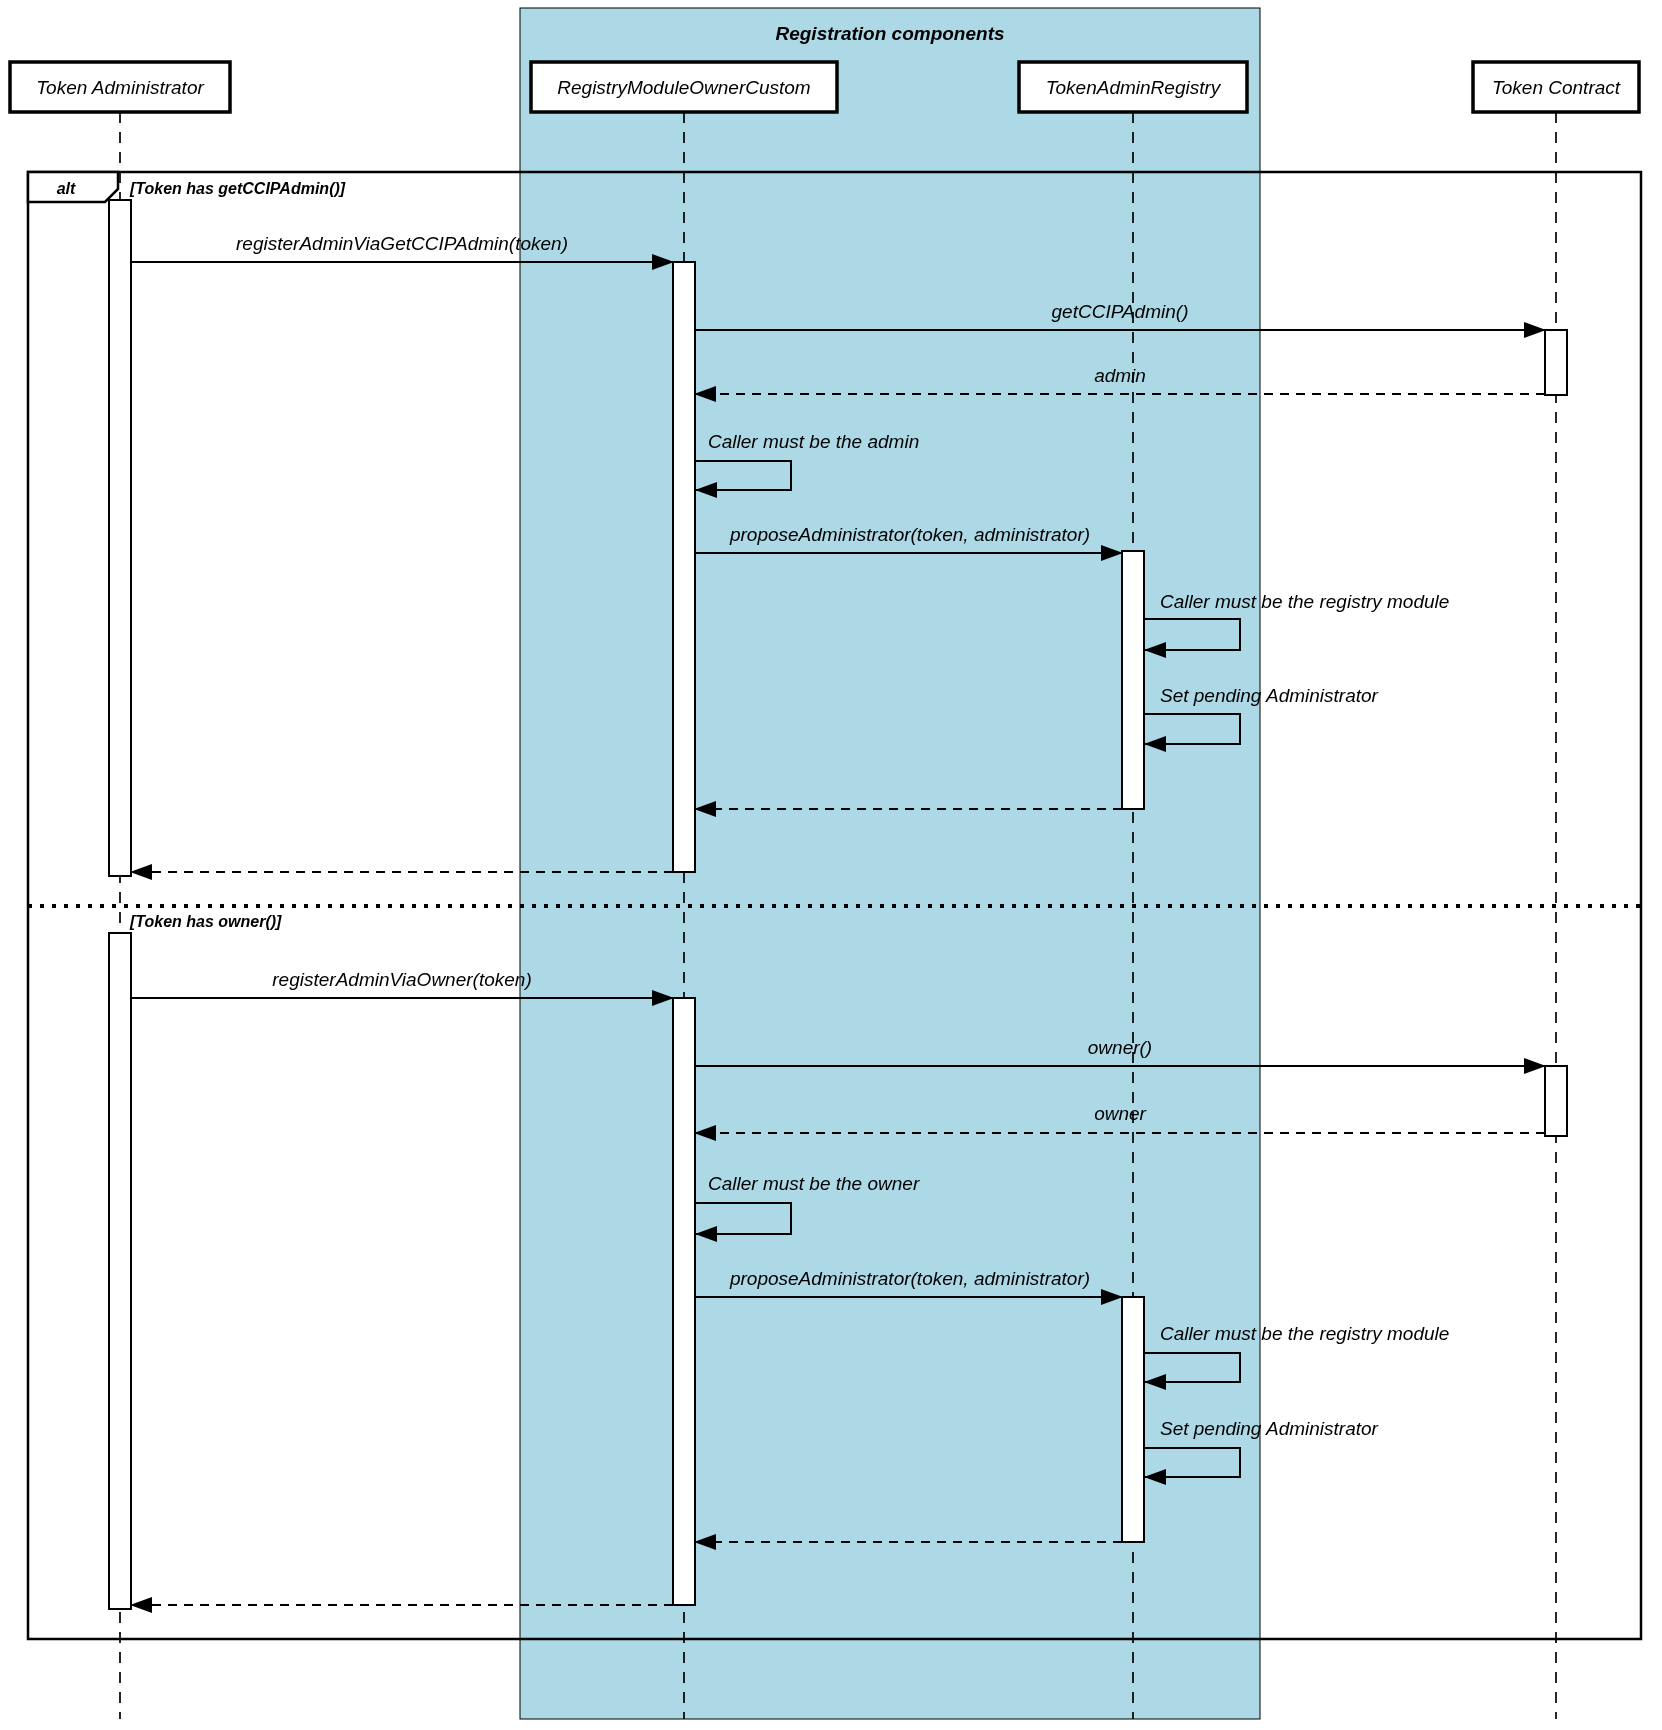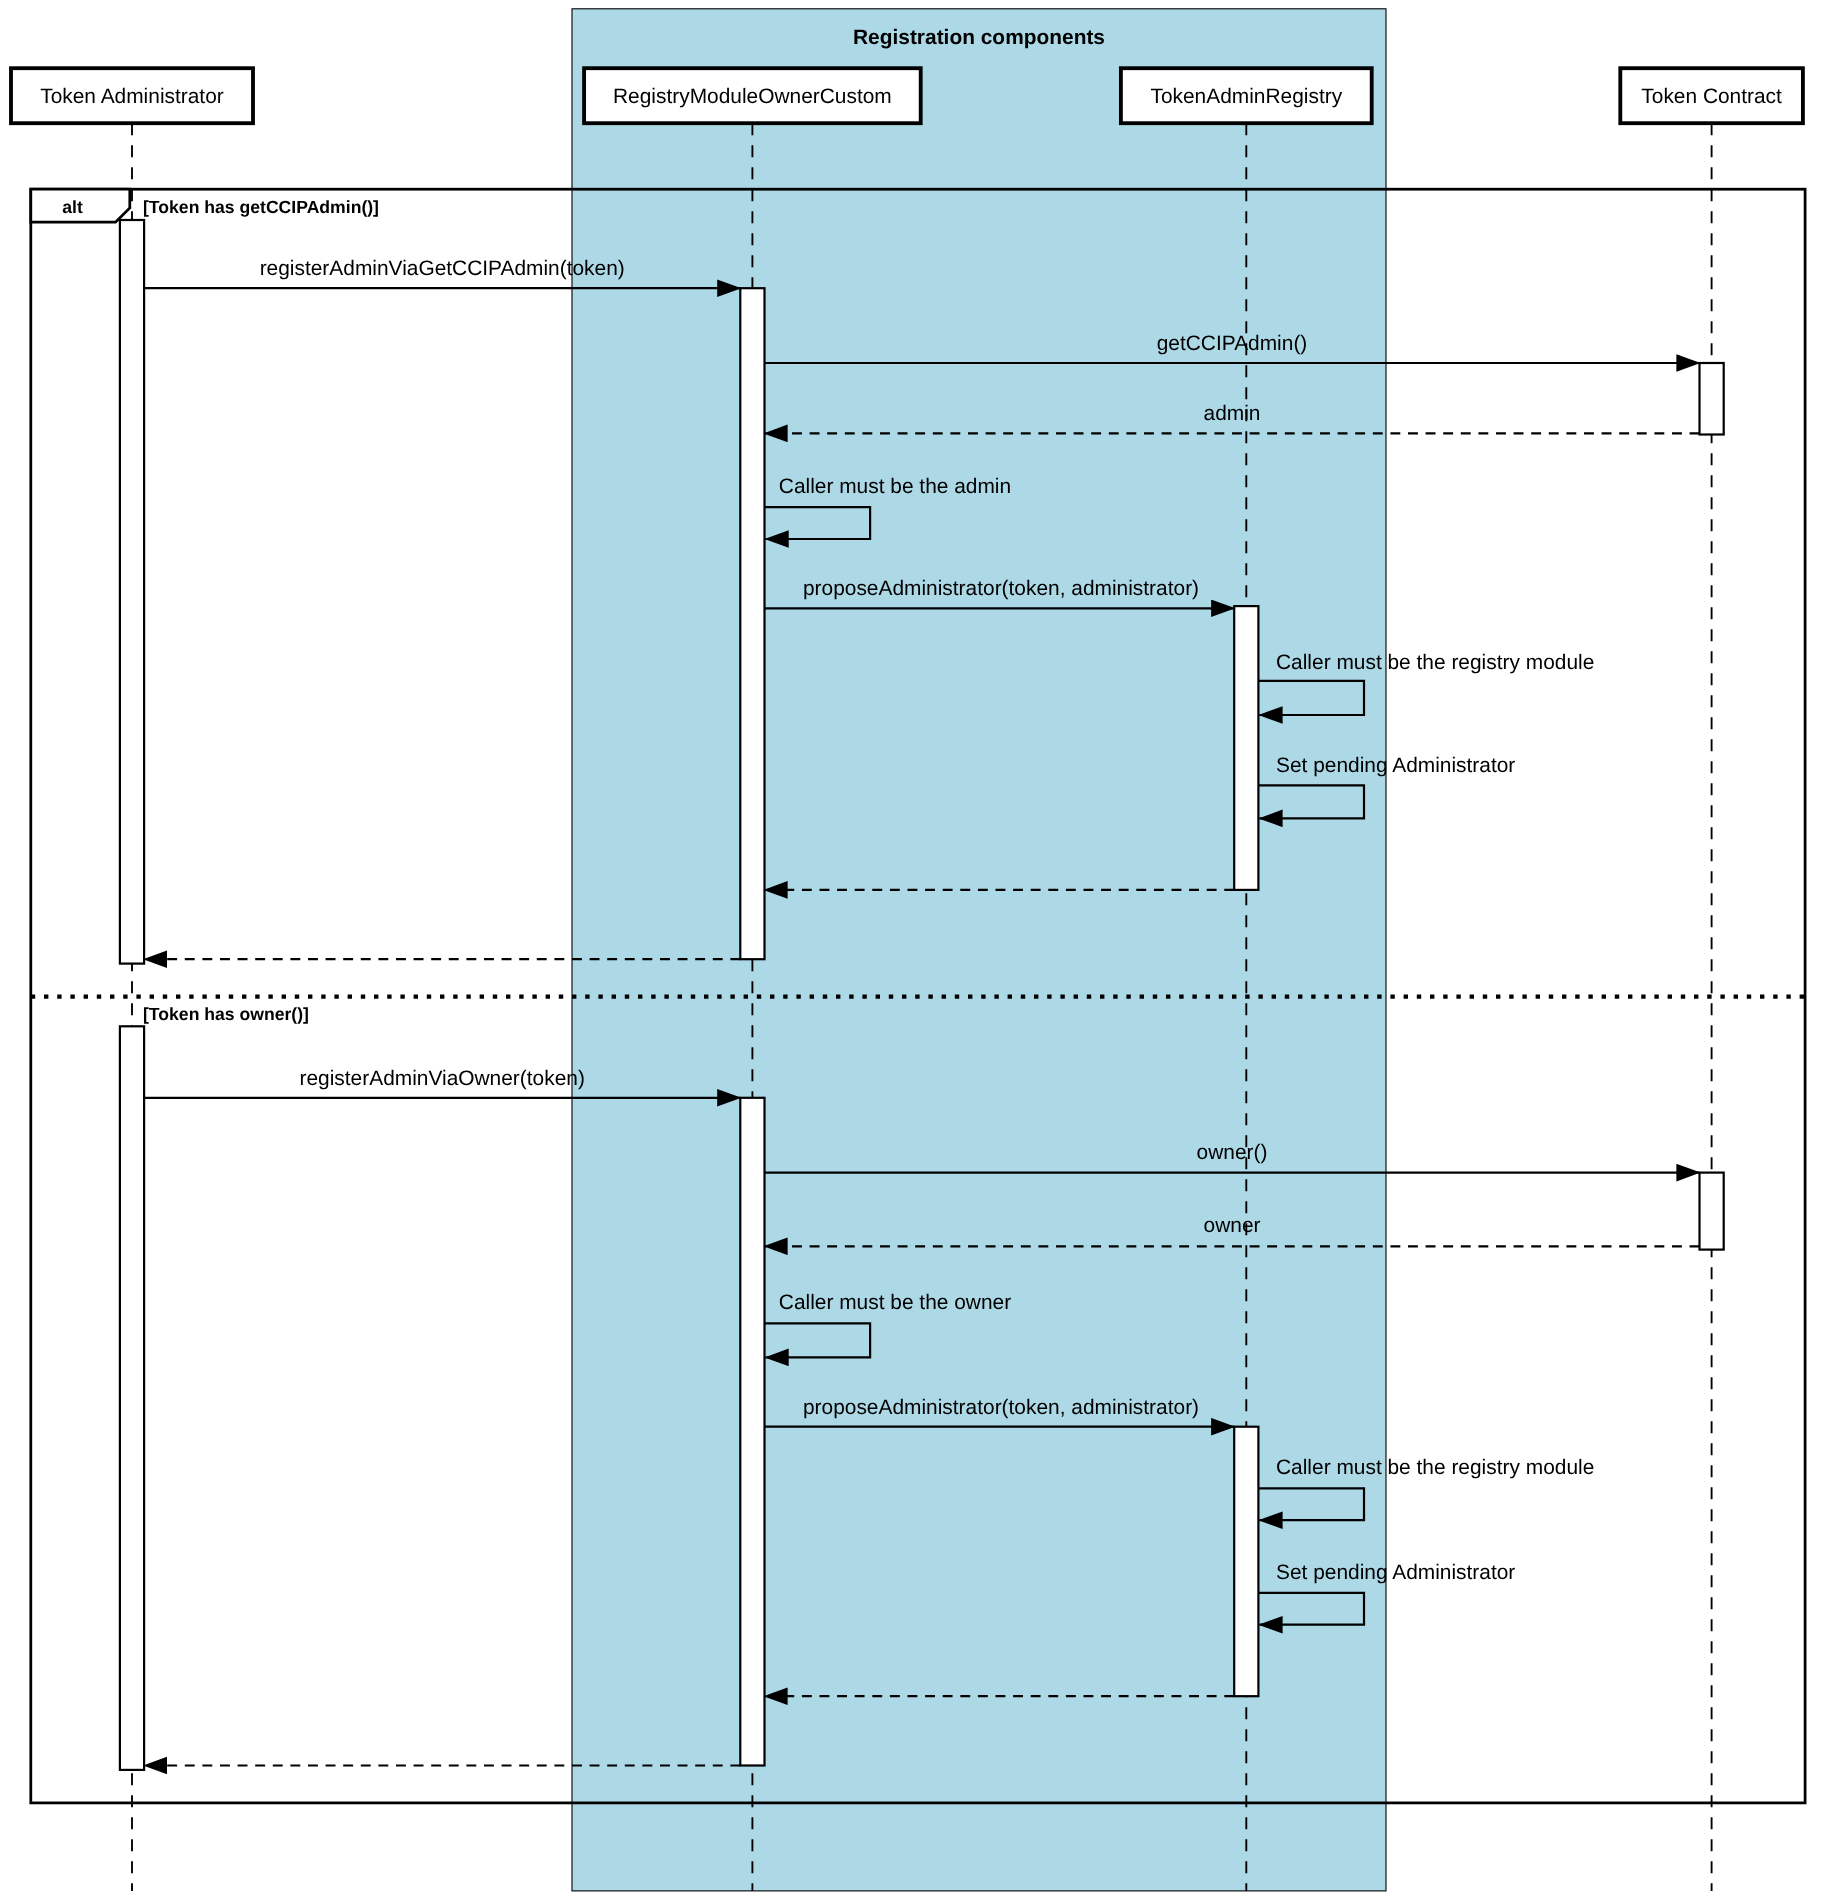--- a/index.html
+++ b/index.html
@@ -6,20 +6,21 @@
     margin: 0;
     padding: 0;
     background: #ffffff;
   }
   .canvas {
     position: relative;
     width: 1662px;
     height: 1730px;
     background: #ffffff;
     font-family: "Liberation Sans", sans-serif;
+    font-style: italic;
   }
   svg text {
     font-family: "Liberation Sans", sans-serif;
     fill: #000000;
   }
 </style>
 </head>
 <body>
 
 <div class="canvas">

